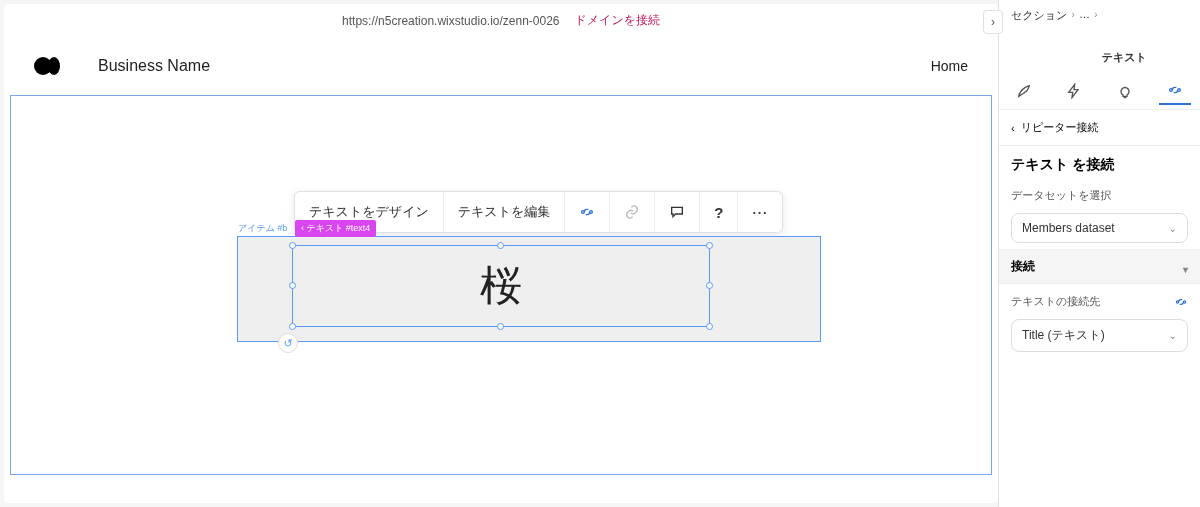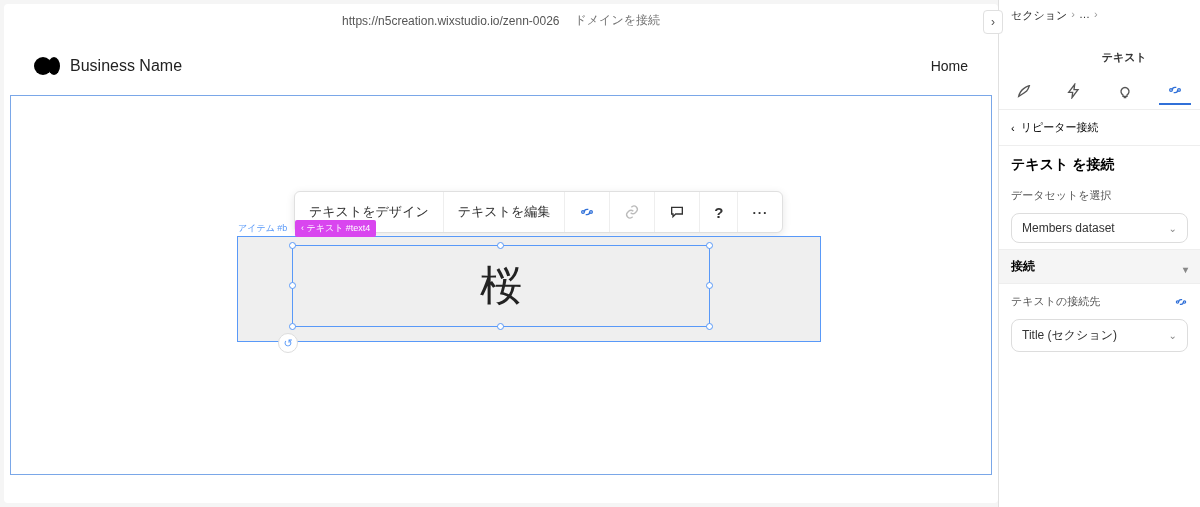--- a/index.html
+++ b/index.html
@@ -21,32 +21,32 @@
     }
     .url-bar {
       display: flex;
       justify-content: center;
       align-items: center;
       padding: 8px;
       font-size: 12px;
       color: #555;
       gap: 6px;
     }
-    .url-bar .domain-link { color: #737373; margin-left: 9px; }
+    .url-bar .domain-link { color: #be185d; margin-left: 9px; }
     .site-header {
       display: flex;
       align-items: center;
       justify-content: space-between;
       padding: 20px 30px;
     }
     .logo-wrap { display: flex; align-items: center; gap: 10px; }
     .logo-blobs { display: flex; align-items: center; }
     .logo-blobs .c1 { width: 18px; height: 18px; border-radius: 50%; background: #000; }
     .logo-blobs .c2 { width: 12px; height: 18px; border-radius: 50%; background: #000; margin-left: -4px; }
-    .biz-name { font-size: 16px; font-weight: 500; color: #222; }
+    .biz-name { font-size: 16px; font-weight: 500; color: #222; margin-left: 28px; }
     .nav-link { font-size: 14px; color: #222; }
     .canvas-area {
       border: 1px solid #7aa7e8;
       margin: 0 6px;
       position: relative;
       height: 380px;
     }
     .toolbar {
       position: absolute;
       top: 95px;
@@ -348,16 +348,16 @@
   <div class="conn-row">
     <span class="section-label" style="padding:0">テキストの接続先</span>
     <svg width="14" height="14" viewBox="0 0 24 24" fill="none" stroke="#3070d8" stroke-width="2">
         <path d="M8 12a4 4 0 0 1 4-4h2"></path>
         <path d="M16 12a4 4 0 0 1-4 4h-2"></path>
         <circle cx="6" cy="12" r="2"></circle>
         <circle cx="18" cy="12" r="2"></circle>
       </svg>
   </div>
   <div class="select-box">
-    <span>Title (セクション)</span>
+    <span>Title (テキスト)</span>
     <span class="chev">⌄</span>
   </div>
 </div>
 
 </body></html>

